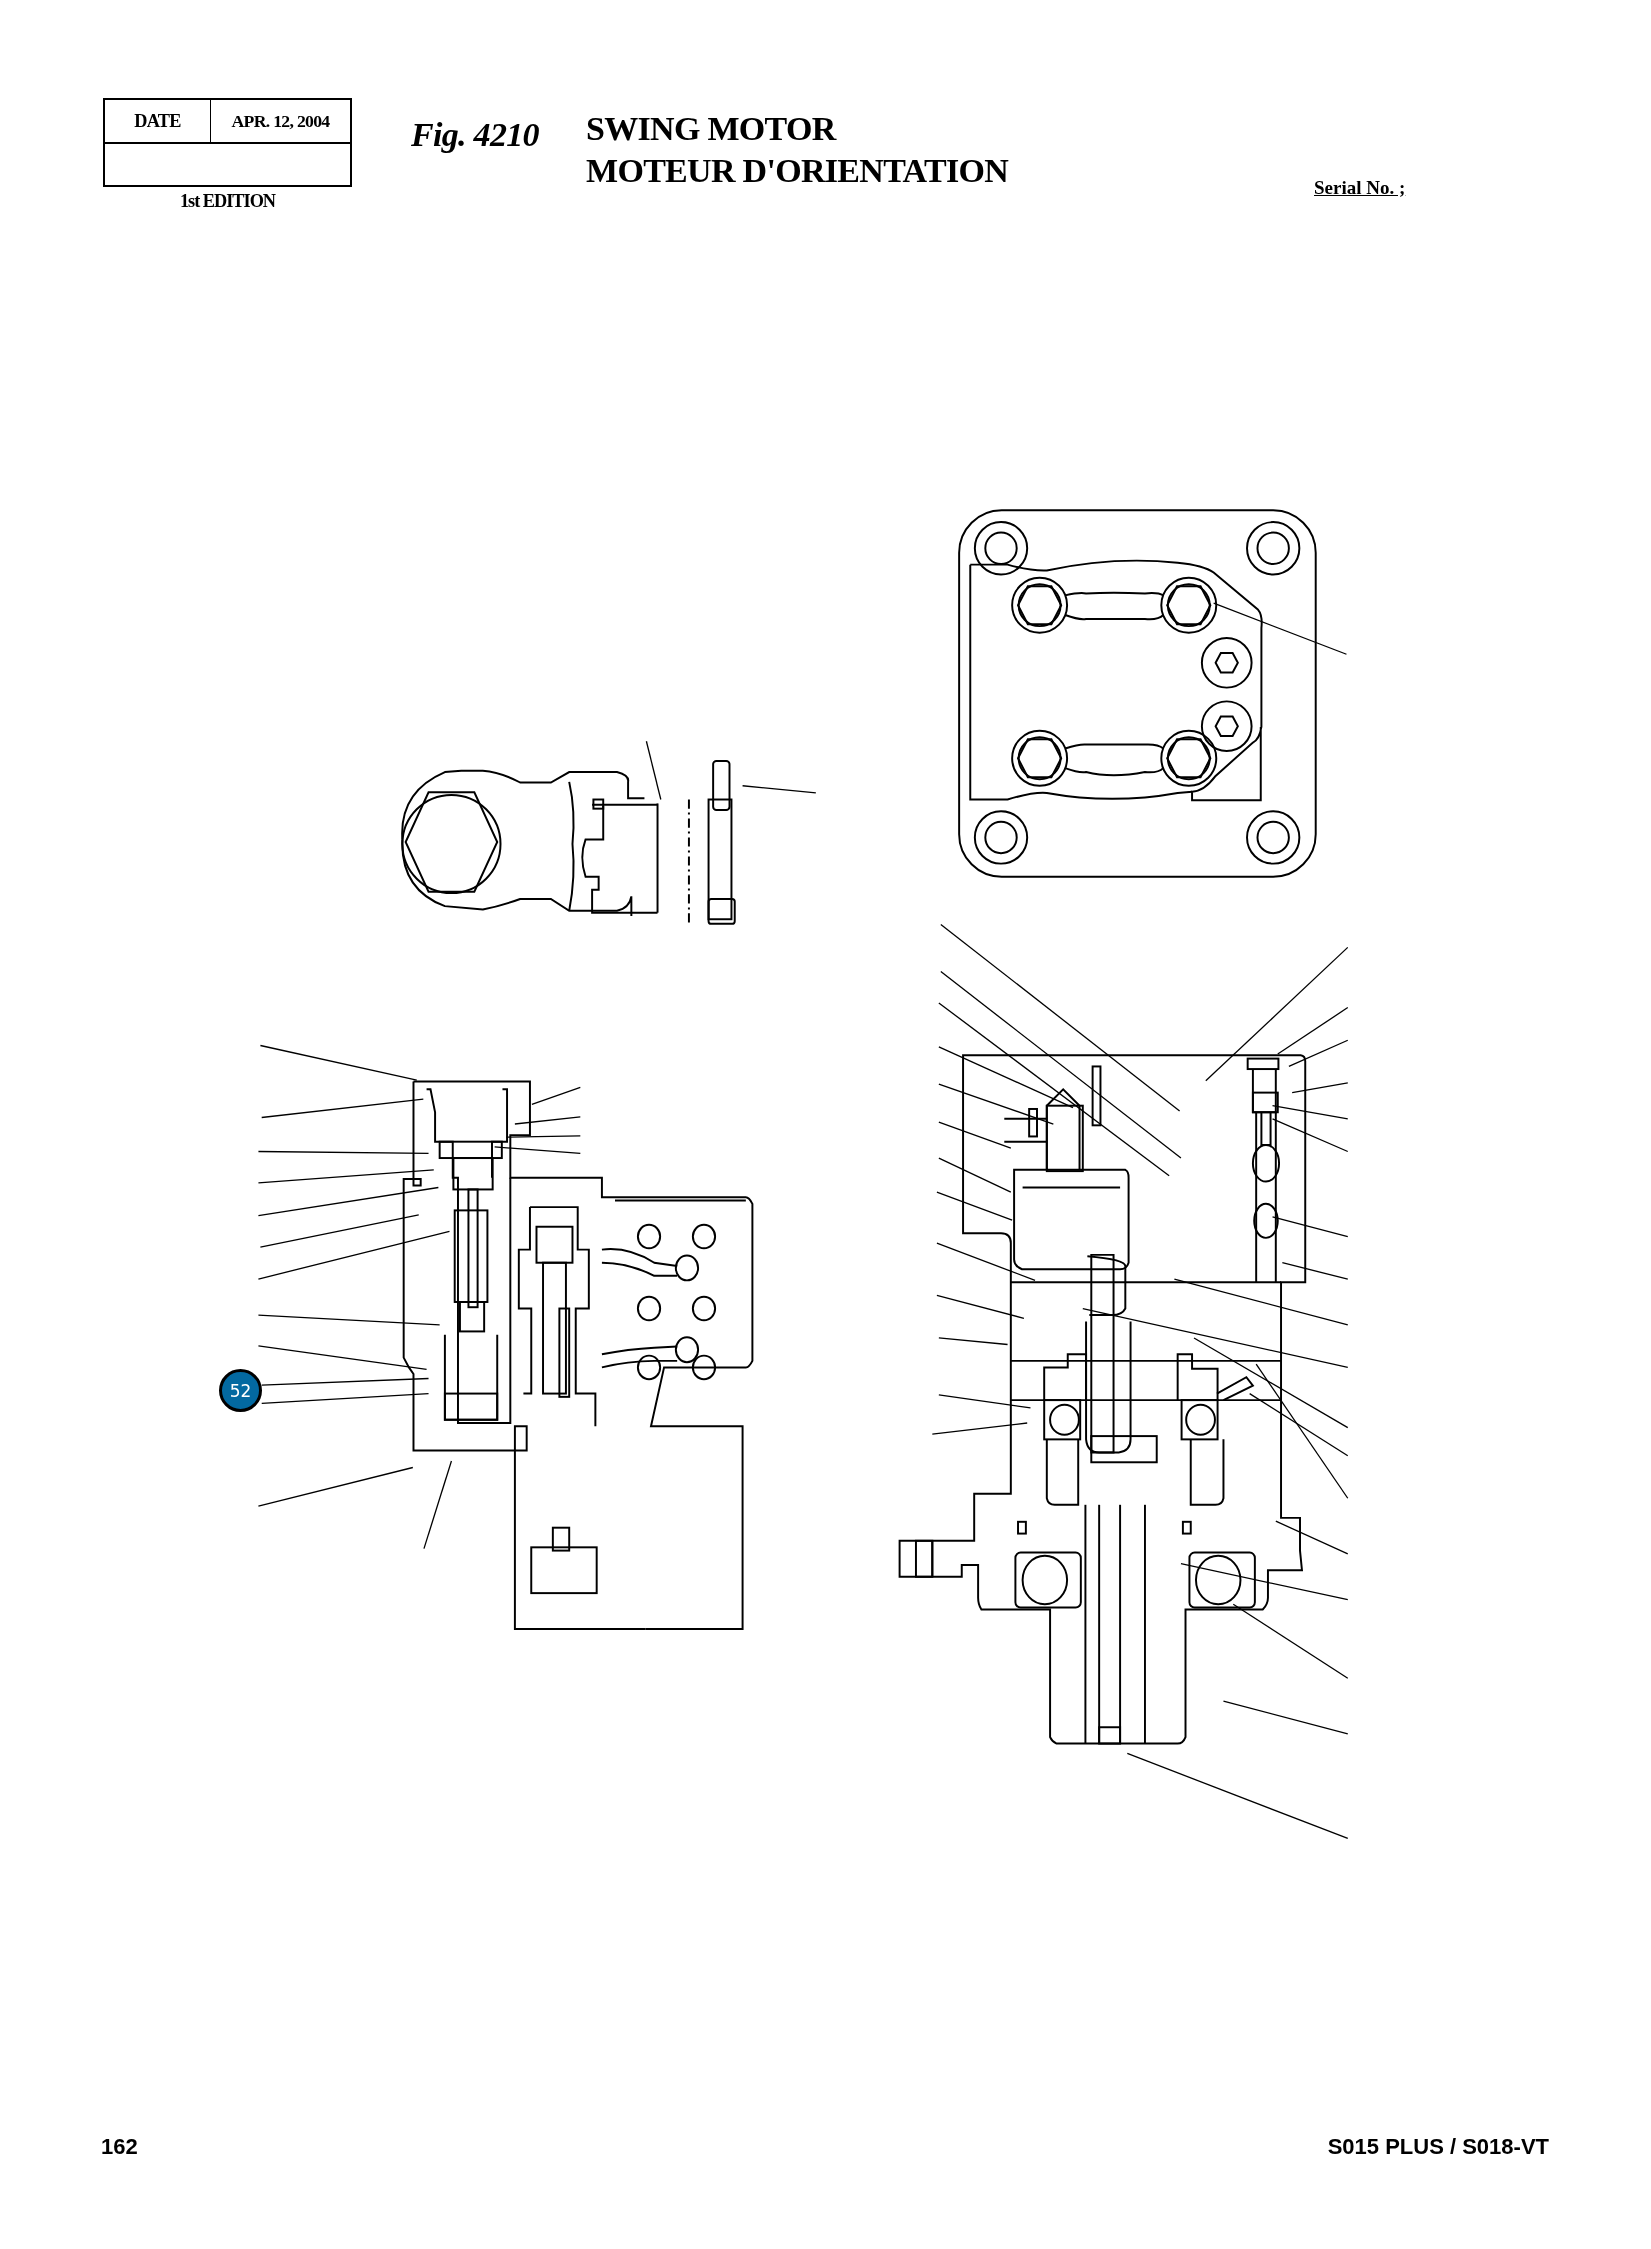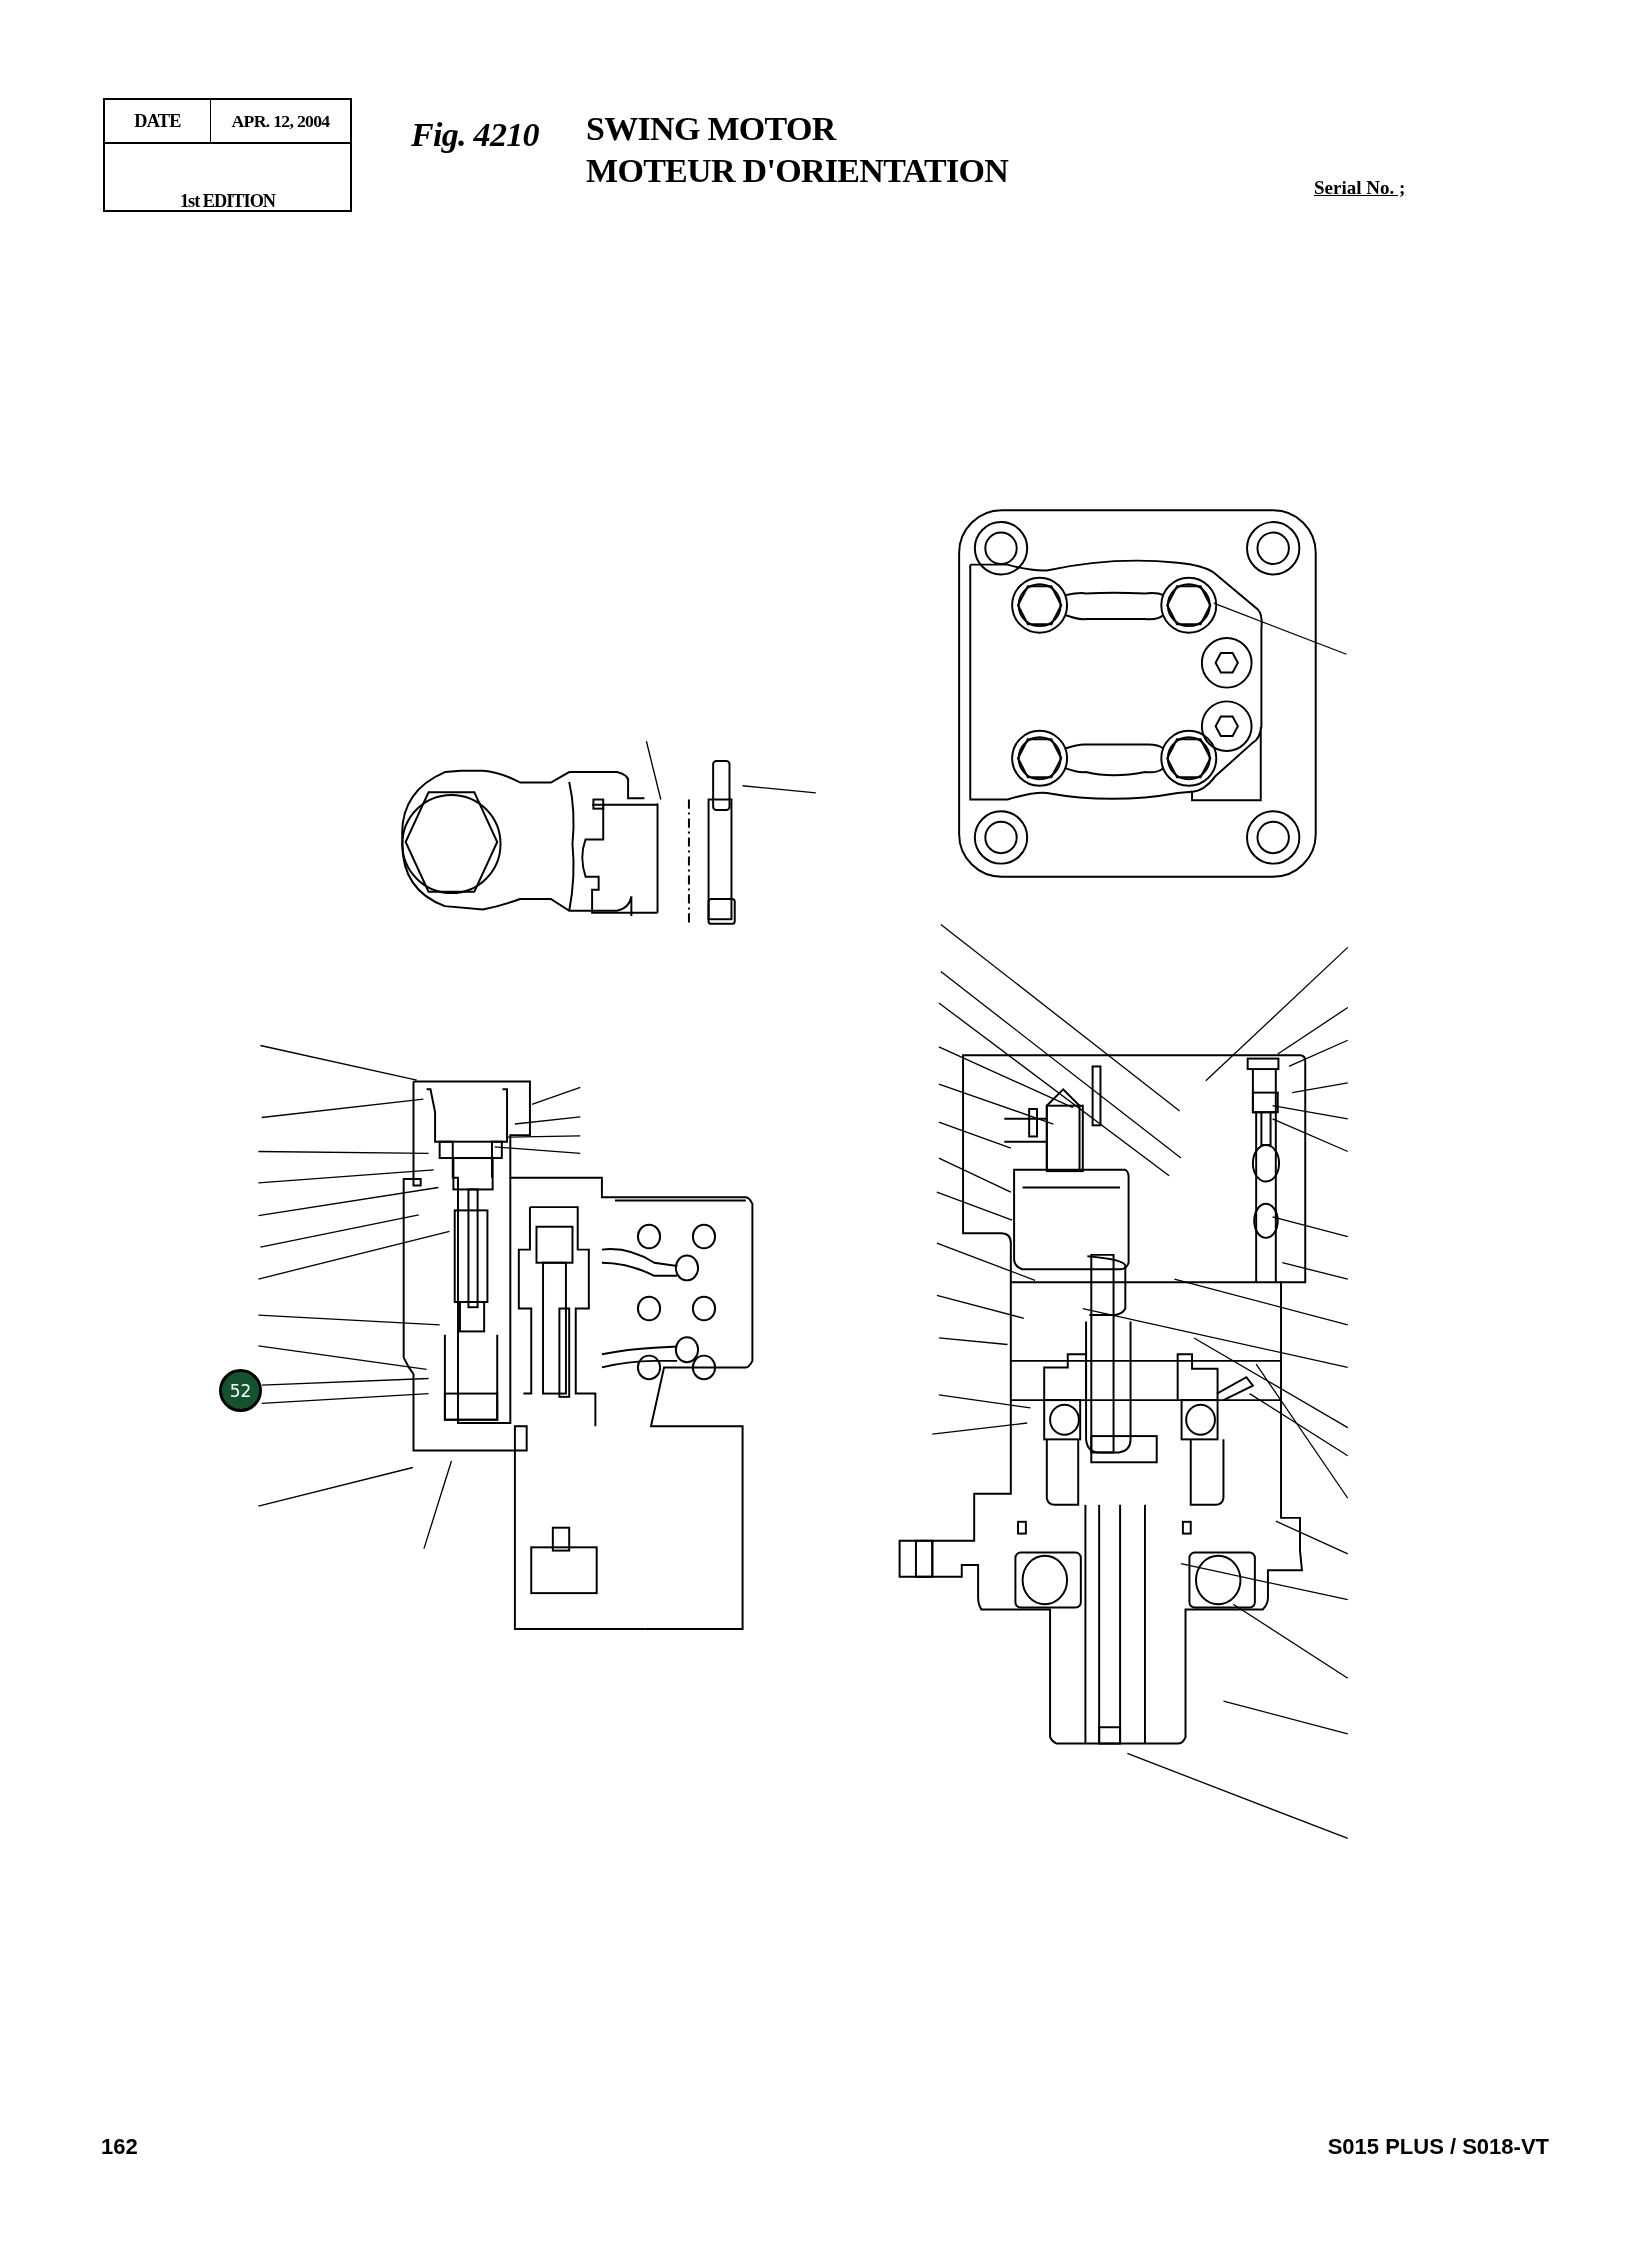--- a/index.html
+++ b/index.html
@@ -1,28 +1,28 @@
 <!DOCTYPE html>
 <html style="font-size:10.5px"><head>
 <meta charset="utf-8">
 <style>
   html, body { margin: 0; padding: 0; background: #ffffff; }
   body { width: 1652px; height: 2250px; position: relative; overflow: hidden; font-family: "Liberation Serif", serif; color: #000; }
-  .date-box { position: absolute; left: 103px; top: 98px; width: 249px; height: 114px; border: 2.6px solid #000; box-sizing: border-box; font-family: "Liberation Serif", serif; font-weight: bold; }
+  .date-box { position: absolute; left: 103px; top: 98px; width: 249px; height: 89px; border: 2.6px solid #000; box-sizing: border-box; font-family: "Liberation Serif", serif; font-weight: bold; }
   .date-row { display: flex; height: 42px; border-bottom: 2px solid #000; }
   .date-label { width: 105px; border-right: 1.3px solid #000; display: flex; align-items: center; justify-content: center; font-size: 18.3px; letter-spacing: -0.7px; }
   .date-value { flex: 1; display: flex; align-items: center; justify-content: center; font-size: 17.7px; letter-spacing: -0.7px; }
   .edition-row { height: 42px; display: flex; align-items: center; justify-content: center; font-size: 18.3px; letter-spacing: -1px; margin-top: 36px; }
   .fig-no { position: absolute; left: 411px; top: 116px; font-size: 34px; font-weight: bold; letter-spacing: -0.7px; font-style: italic; }
   .title-block { position: absolute; left: 586px; top: 108px; font-weight: bold; font-size: 34px; line-height: 42px; letter-spacing: -0.7px; }
   .serial { position: absolute; left: 1314px; top: 177px; font-size: 19px; font-weight: bold; text-decoration: underline; }
   .footer-page { position: absolute; left: 101px; top: 2134px; font-family: "Liberation Sans", sans-serif; font-weight: bold; font-size: 22px; text-align: right; }
   .footer-model { position: absolute; right: 103px; top: 2134px; font-family: "Liberation Sans", sans-serif; font-weight: bold; font-size: 22px; text-align: right; }
   svg.drawing { position: absolute; left: 0; top: 0; }
-  .callout { position: absolute; left: 219px; top: 1369px; width: 43px; height: 43px; border-radius: 50%; background: #14532d; border: 3.3px solid #000; box-sizing: border-box; color: #fff; font-family: "DejaVu Sans", sans-serif; font-size: 17px; display: flex; align-items: center; justify-content: center; cursor: pointer; }
+  .callout { position: absolute; left: 219px; top: 1369px; width: 43px; height: 43px; border-radius: 50%; background: #0369a1; border: 3.3px solid #000; box-sizing: border-box; color: #fff; font-family: "DejaVu Sans", sans-serif; font-size: 17px; display: flex; align-items: center; justify-content: center; cursor: pointer; }
 </style>
 </head>
 <body>
 
 <div class="date-box">
   <div class="date-row">
     <div class="date-label">DATE</div>
     <div class="date-value">APR. 12, 2004</div>
   </div>
   <div class="edition-row">1st EDITION</div>

